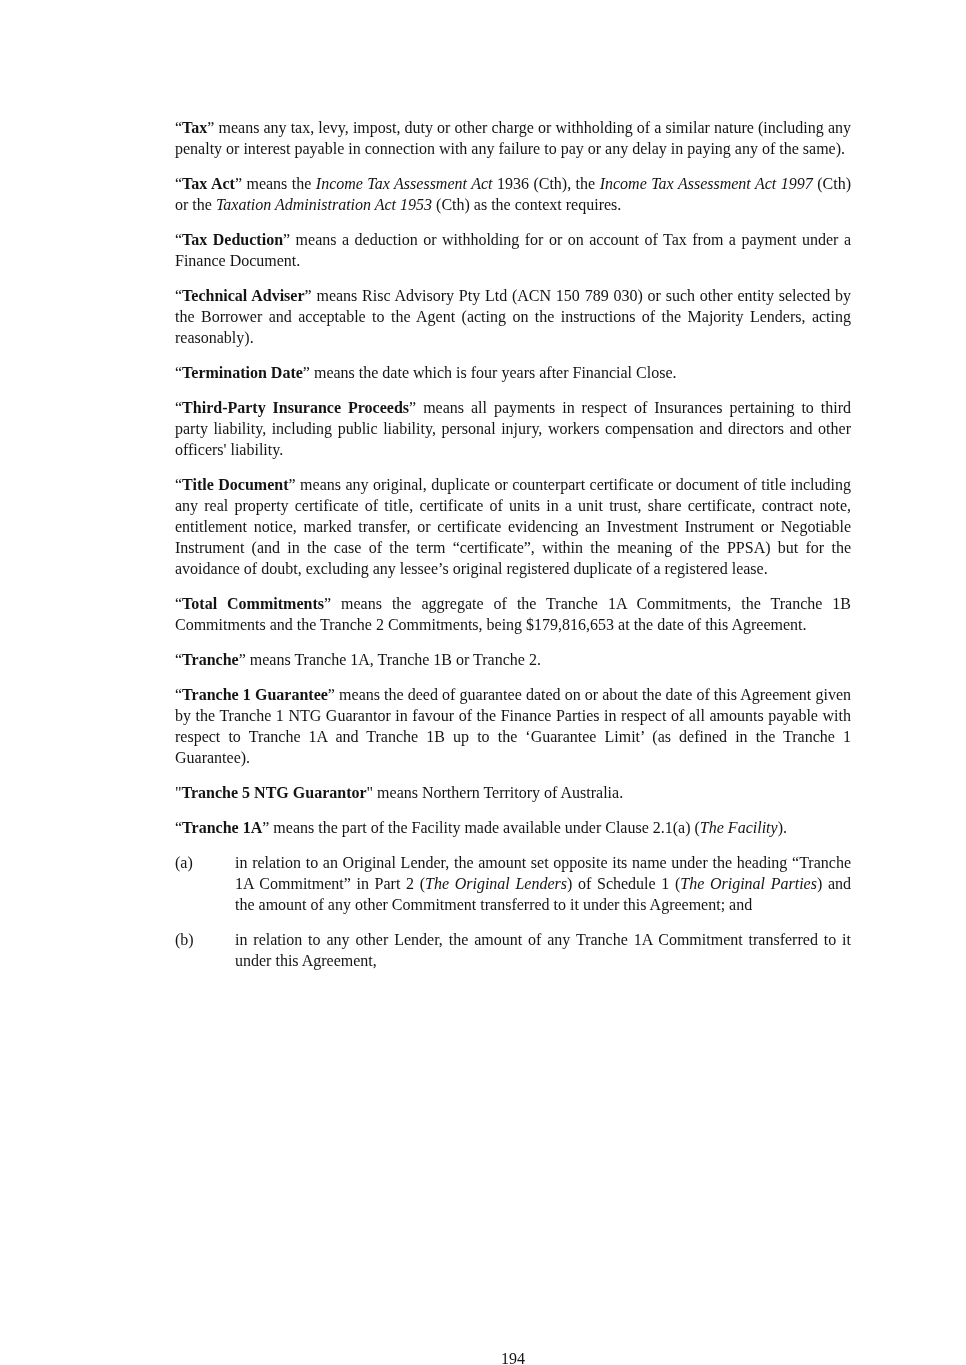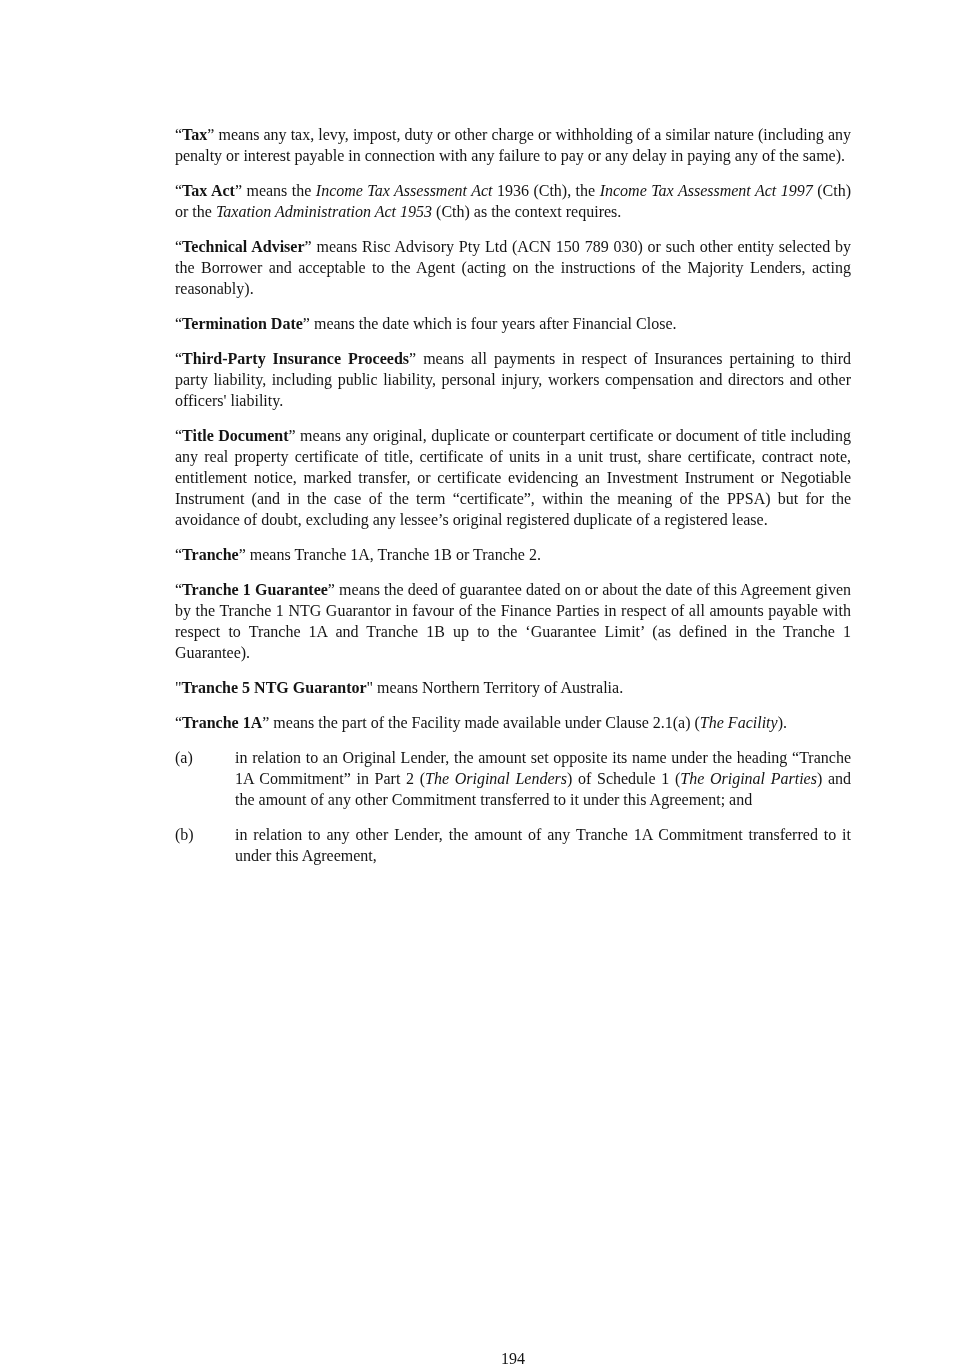--- a/index.html
+++ b/index.html
@@ -22,21 +22,21 @@
   }
   .doc {
     position: absolute;
     left: 175px;
     top: 113px;
     width: 676px;
     font-size: 16px;
     line-height: 21px;
   }
   .doc p {
-    margin: 11px 0 14px 0;
+    margin: 4px 0 14px 0;
     text-align: justify;
   }
   .doc p.clause {
     display: flex;
     text-align: left;
   }
   .marker {
     flex: 0 0 60px;
     width: 60px;
   }
@@ -58,24 +58,26 @@
     color: #141414;
   }
 </style>
 </head>
 <body>
 
 <div class="page">
   <div class="doc">
       <p><span>“</span><b>Tax</b><span>” means any tax, levy, impost, duty or other charge or withholding of a similar nature (including any penalty or interest payable in connection with any failure to pay or any delay in paying any of the same).</span></p>
       <p><span>“</span><b>Tax Act</b><span>” means the </span><i>Income Tax Assessment Act</i><span> 1936 (Cth), the </span><i>Income Tax Assessment Act 1997</i><span> (Cth) or the </span><i>Taxation Administration Act 1953</i><span> (Cth) as the context requires.</span></p>
+      <p><span>“</span><b>Tax Deduction</b><span>” means a deduction or withholding for or on account of Tax from a payment under a Finance Document.</span></p>
       <p><span>“</span><b>Technical Adviser</b><span>” means Risc Advisory Pty Ltd (ACN 150 789 030) or such other entity selected by the Borrower and acceptable to the Agent (acting on the instructions of the Majority Lenders, acting reasonably).</span></p>
       <p><span>“</span><b>Termination Date</b><span>” means the date which is four years after Financial Close.</span></p>
       <p><span>“</span><b>Third-Party Insurance Proceeds</b><span>” means all payments in respect of Insurances pertaining to third party liability, including public liability, personal injury, workers compensation and directors and other officers' liability.</span></p>
       <p><span>“</span><b>Title Document</b><span>” means any original, duplicate or counterpart certificate or document of title including any real property certificate of title, certificate of units in a unit trust, share certificate, contract note, entitlement notice, marked transfer, or certificate evidencing an Investment Instrument or Negotiable Instrument (and in the case of the term “certificate”, within the meaning of the PPSA) but for the avoidance of doubt, excluding any lessee’s original registered duplicate of a registered lease.</span></p>
+      <p><span>“</span><b>Total Commitments</b><span>” means the aggregate of the Tranche 1A Commitments, the Tranche 1B Commitments and the Tranche 2 Commitments, being $179,816,653 at the date of this Agreement.</span></p>
       <p><span>“</span><b>Tranche</b><span>” means Tranche 1A, Tranche 1B or Tranche 2.</span></p>
       <p><span>“</span><b>Tranche 1 Guarantee</b><span>” means the deed of guarantee dated on or about the date of this Agreement given by the Tranche 1 NTG Guarantor in favour of the Finance Parties in respect of all amounts payable with respect to Tranche 1A and Tranche 1B up to the ‘Guarantee Limit’ (as defined in the Tranche 1 Guarantee).</span></p>
       <p><span>"</span><b>Tranche 5 NTG Guarantor</b><span>" means Northern Territory of Australia.</span></p>
       <p><span>“</span><b>Tranche 1A</b><span>” means the part of the Facility made available under Clause 2.1(a) (</span><i>The Facility</i><span>).</span></p>
       <p class="clause">
         <span class="marker">(a)</span>
         <span class="clause-body"><span>in relation to an Original Lender, the amount set opposite its name under the heading “Tranche 1A Commitment” in Part 2 (</span><i>The Original Lenders</i><span>) of Schedule 1 (</span><i>The Original Parties</i><span>) and the amount of any other Commitment transferred to it under this Agreement; and</span></span>
       </p>
       <p class="clause">
         <span class="marker">(b)</span>

